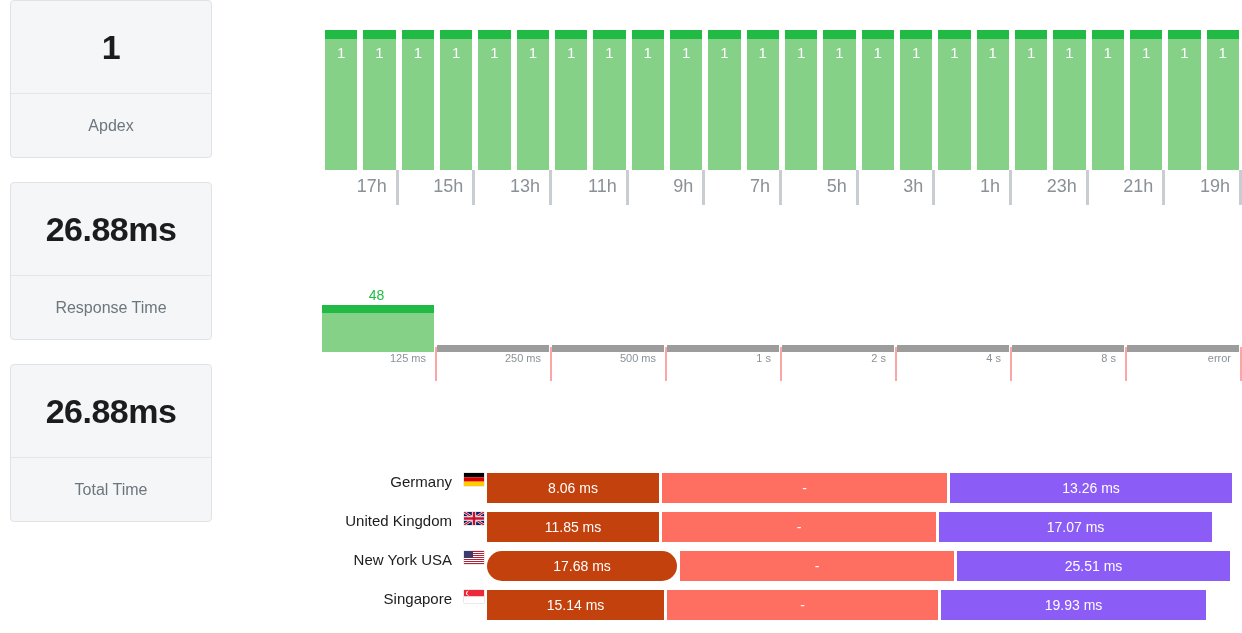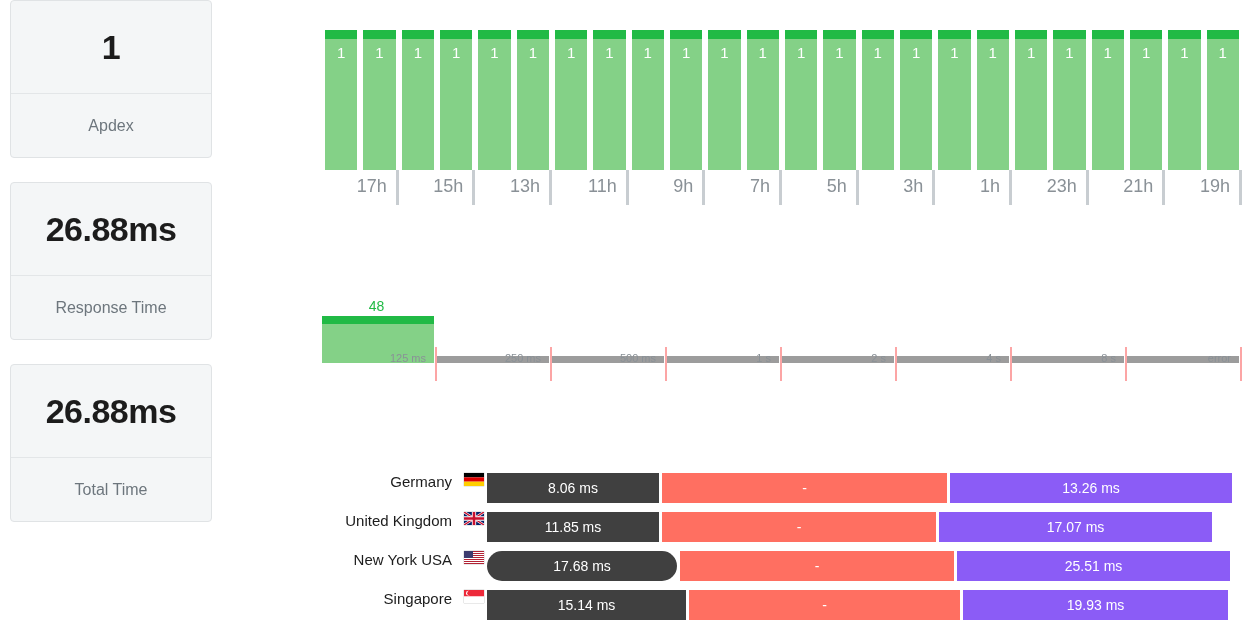--- a/index.html
+++ b/index.html
@@ -124,21 +124,21 @@
 
   
   .dist-chart {
     position: relative;
     height: 100px;
     margin-top: 80px;
   }
   .dist-bars {
     position: absolute;
     left: 0;
-    top: 16px;
+    top: 5px;
     width: 920px;
     height: 62px;
     display: flex;
   }
   .dist-bucket {
     flex: 1 1 0;
     position: relative;
     height: 62px;
     box-sizing: border-box;
     padding-right: 3px;
@@ -230,21 +230,21 @@
   .loc-seg {
     height: 30px;
     display: flex;
     align-items: center;
     justify-content: center;
     color: #ffffff;
     font-size: 14px;
     box-sizing: border-box;
     margin-right: 3px;
   }
-  .loc-seg.connect { background: #404040; }
+  .loc-seg.connect { background: #c2410c; }
   .loc-seg.dns     { background: #ff6f61; }
   .loc-seg.ttfb    { background: #8b5cf6; margin-right: 0; }
 </style>
 </head>
 <body>
 
 <div class="stats-col">
   <div class="stat-card">
     <div class="stat-value">1</div>
     <div class="stat-label">Apdex</div>
@@ -505,20 +505,20 @@
         <div class="loc-label">Singapore</div>
         <div class="loc-flag">
           <svg width="20" height="13" viewBox="0 0 20 13">
             <rect width="20" height="6.5" fill="#ED2939"></rect>
             <rect y="6.5" width="20" height="6.5" fill="#fff"></rect>
             <circle cx="4.4" cy="3.2" r="2.4" fill="#fff"></circle>
             <circle cx="5.6" cy="3.2" r="2.4" fill="#ED2939"></circle>
           </svg>
         </div>
         <div class="loc-bar-wrap">
-          <div class="loc-seg connect" style="width: 199px;">15.14 ms</div>
+          <div class="loc-seg connect" style="width: 177px;">15.14 ms</div>
           <div class="loc-seg dns" style="width: 271px;">-</div>
           <div class="loc-seg ttfb" style="width: 265px;">19.93 ms</div>
         </div>
       </div>
     </div>
 
 </div>
 
 </body></html>

